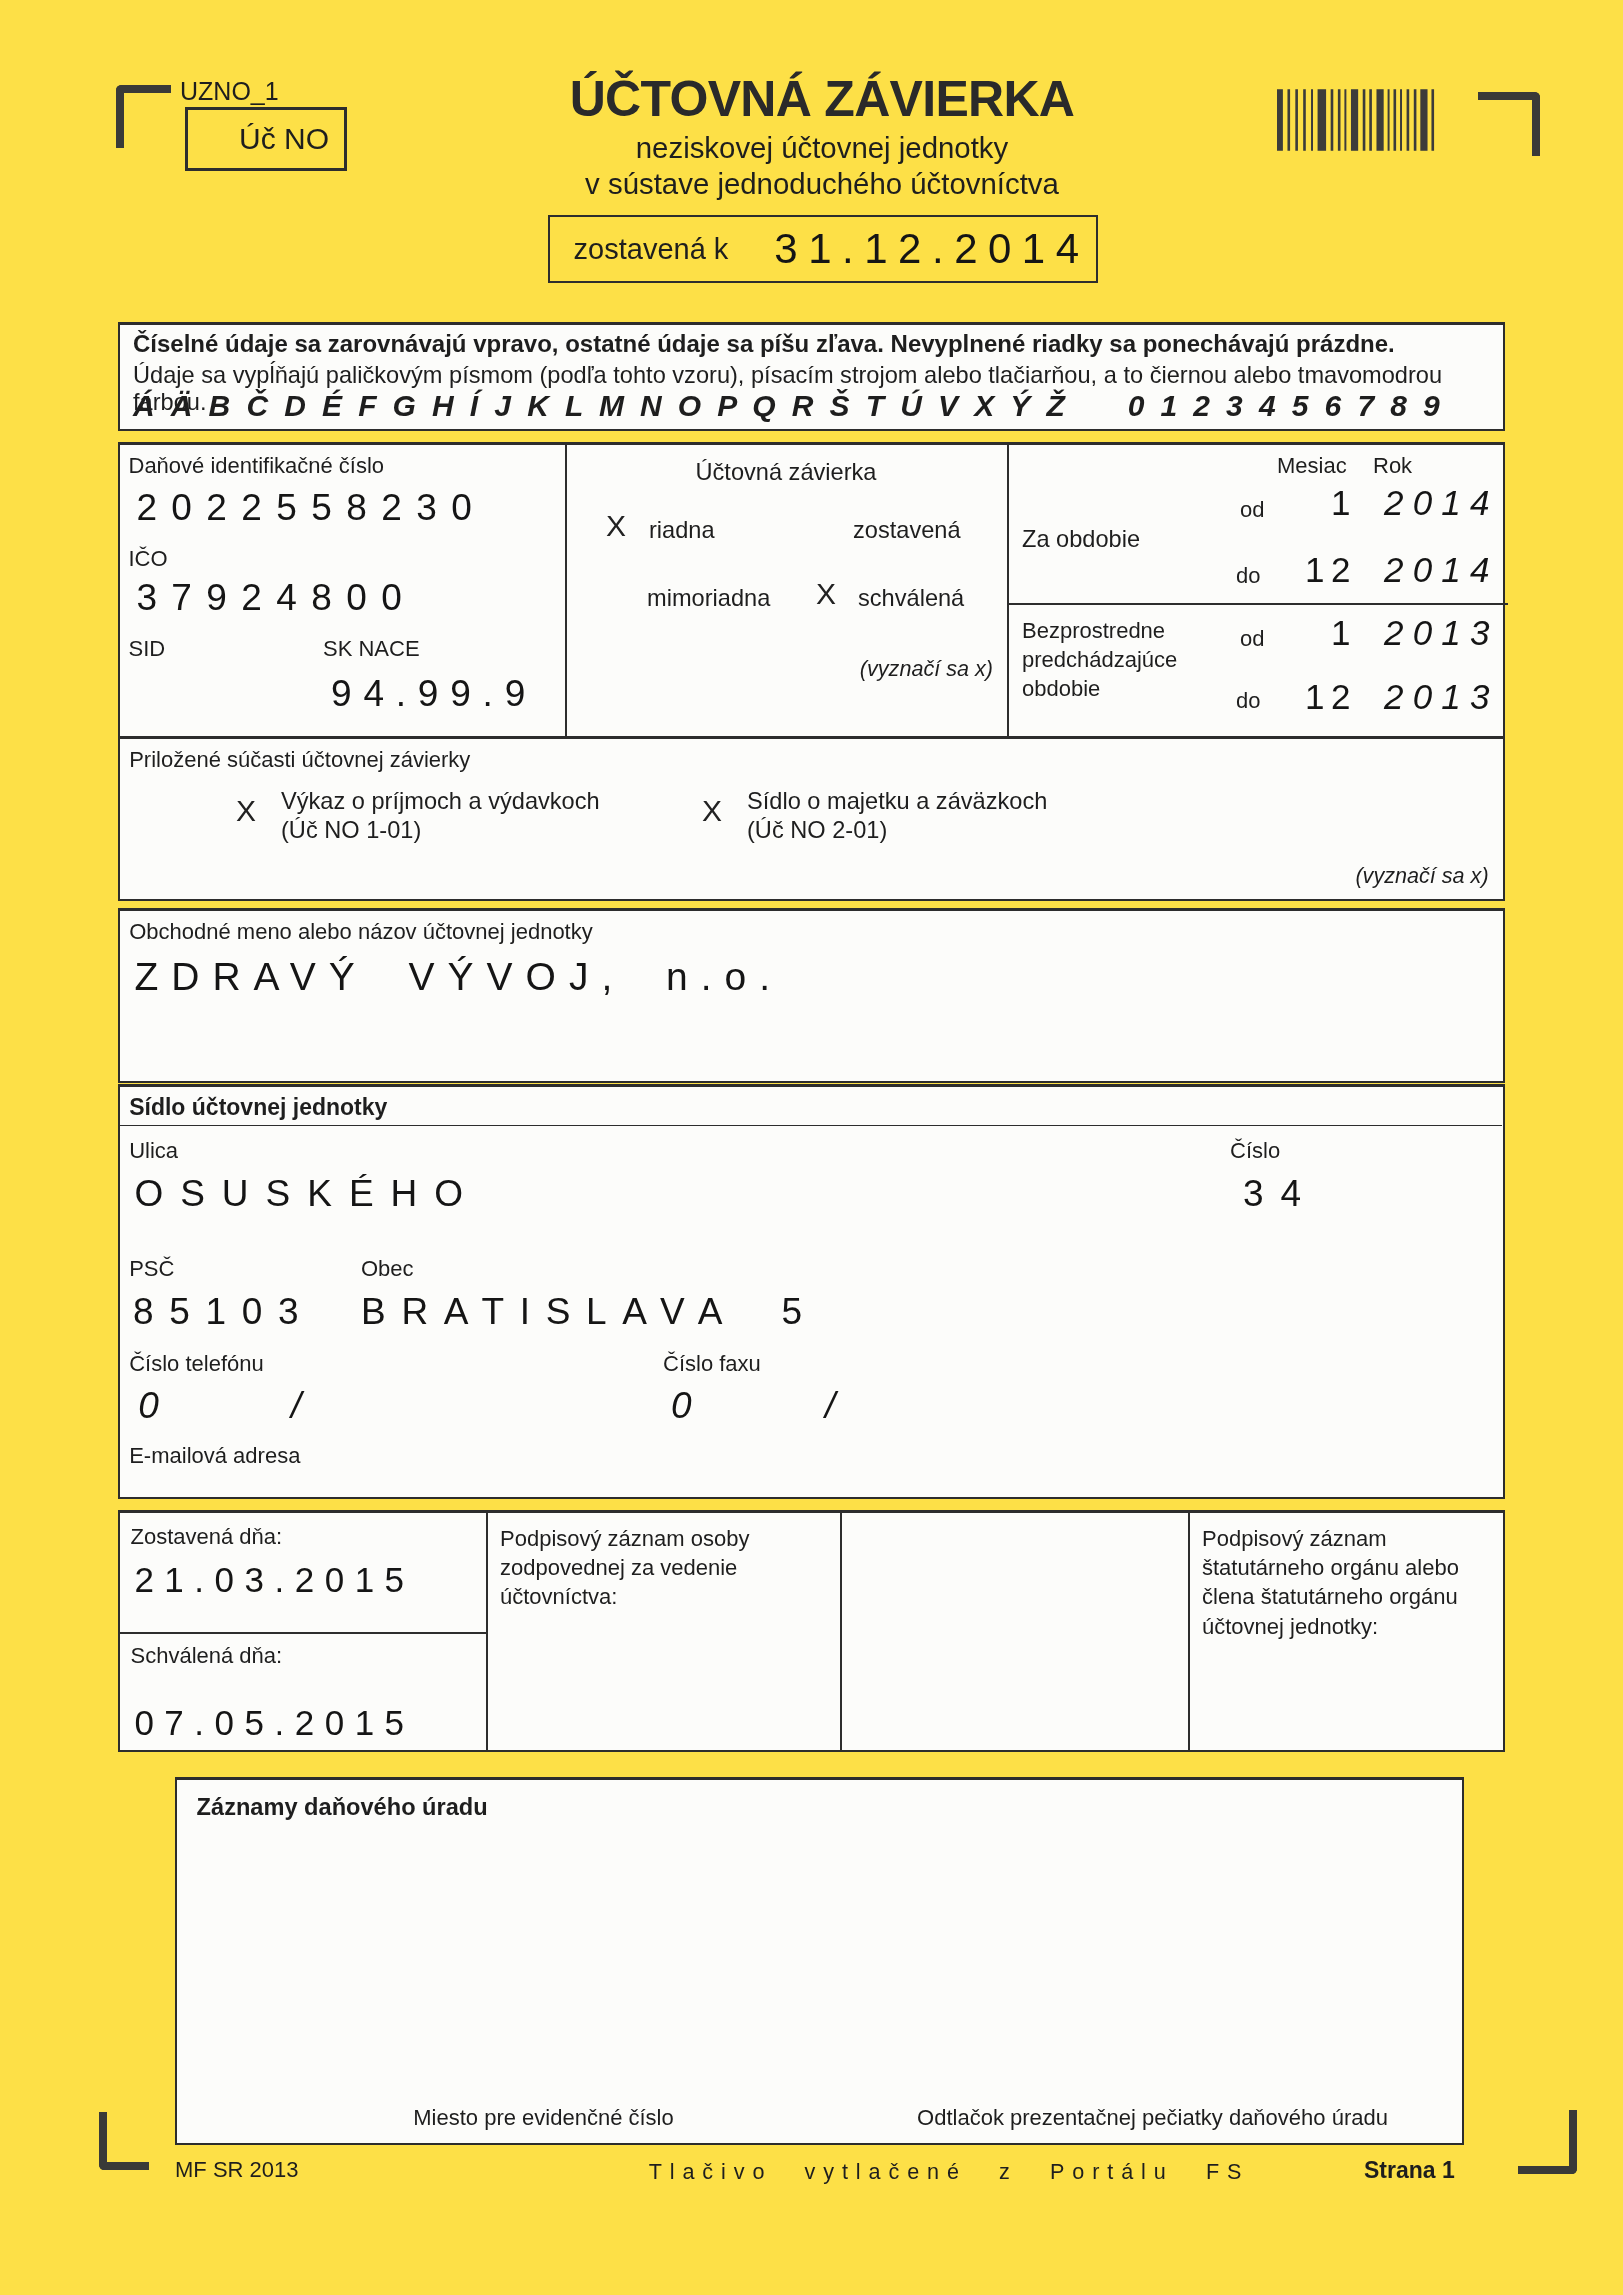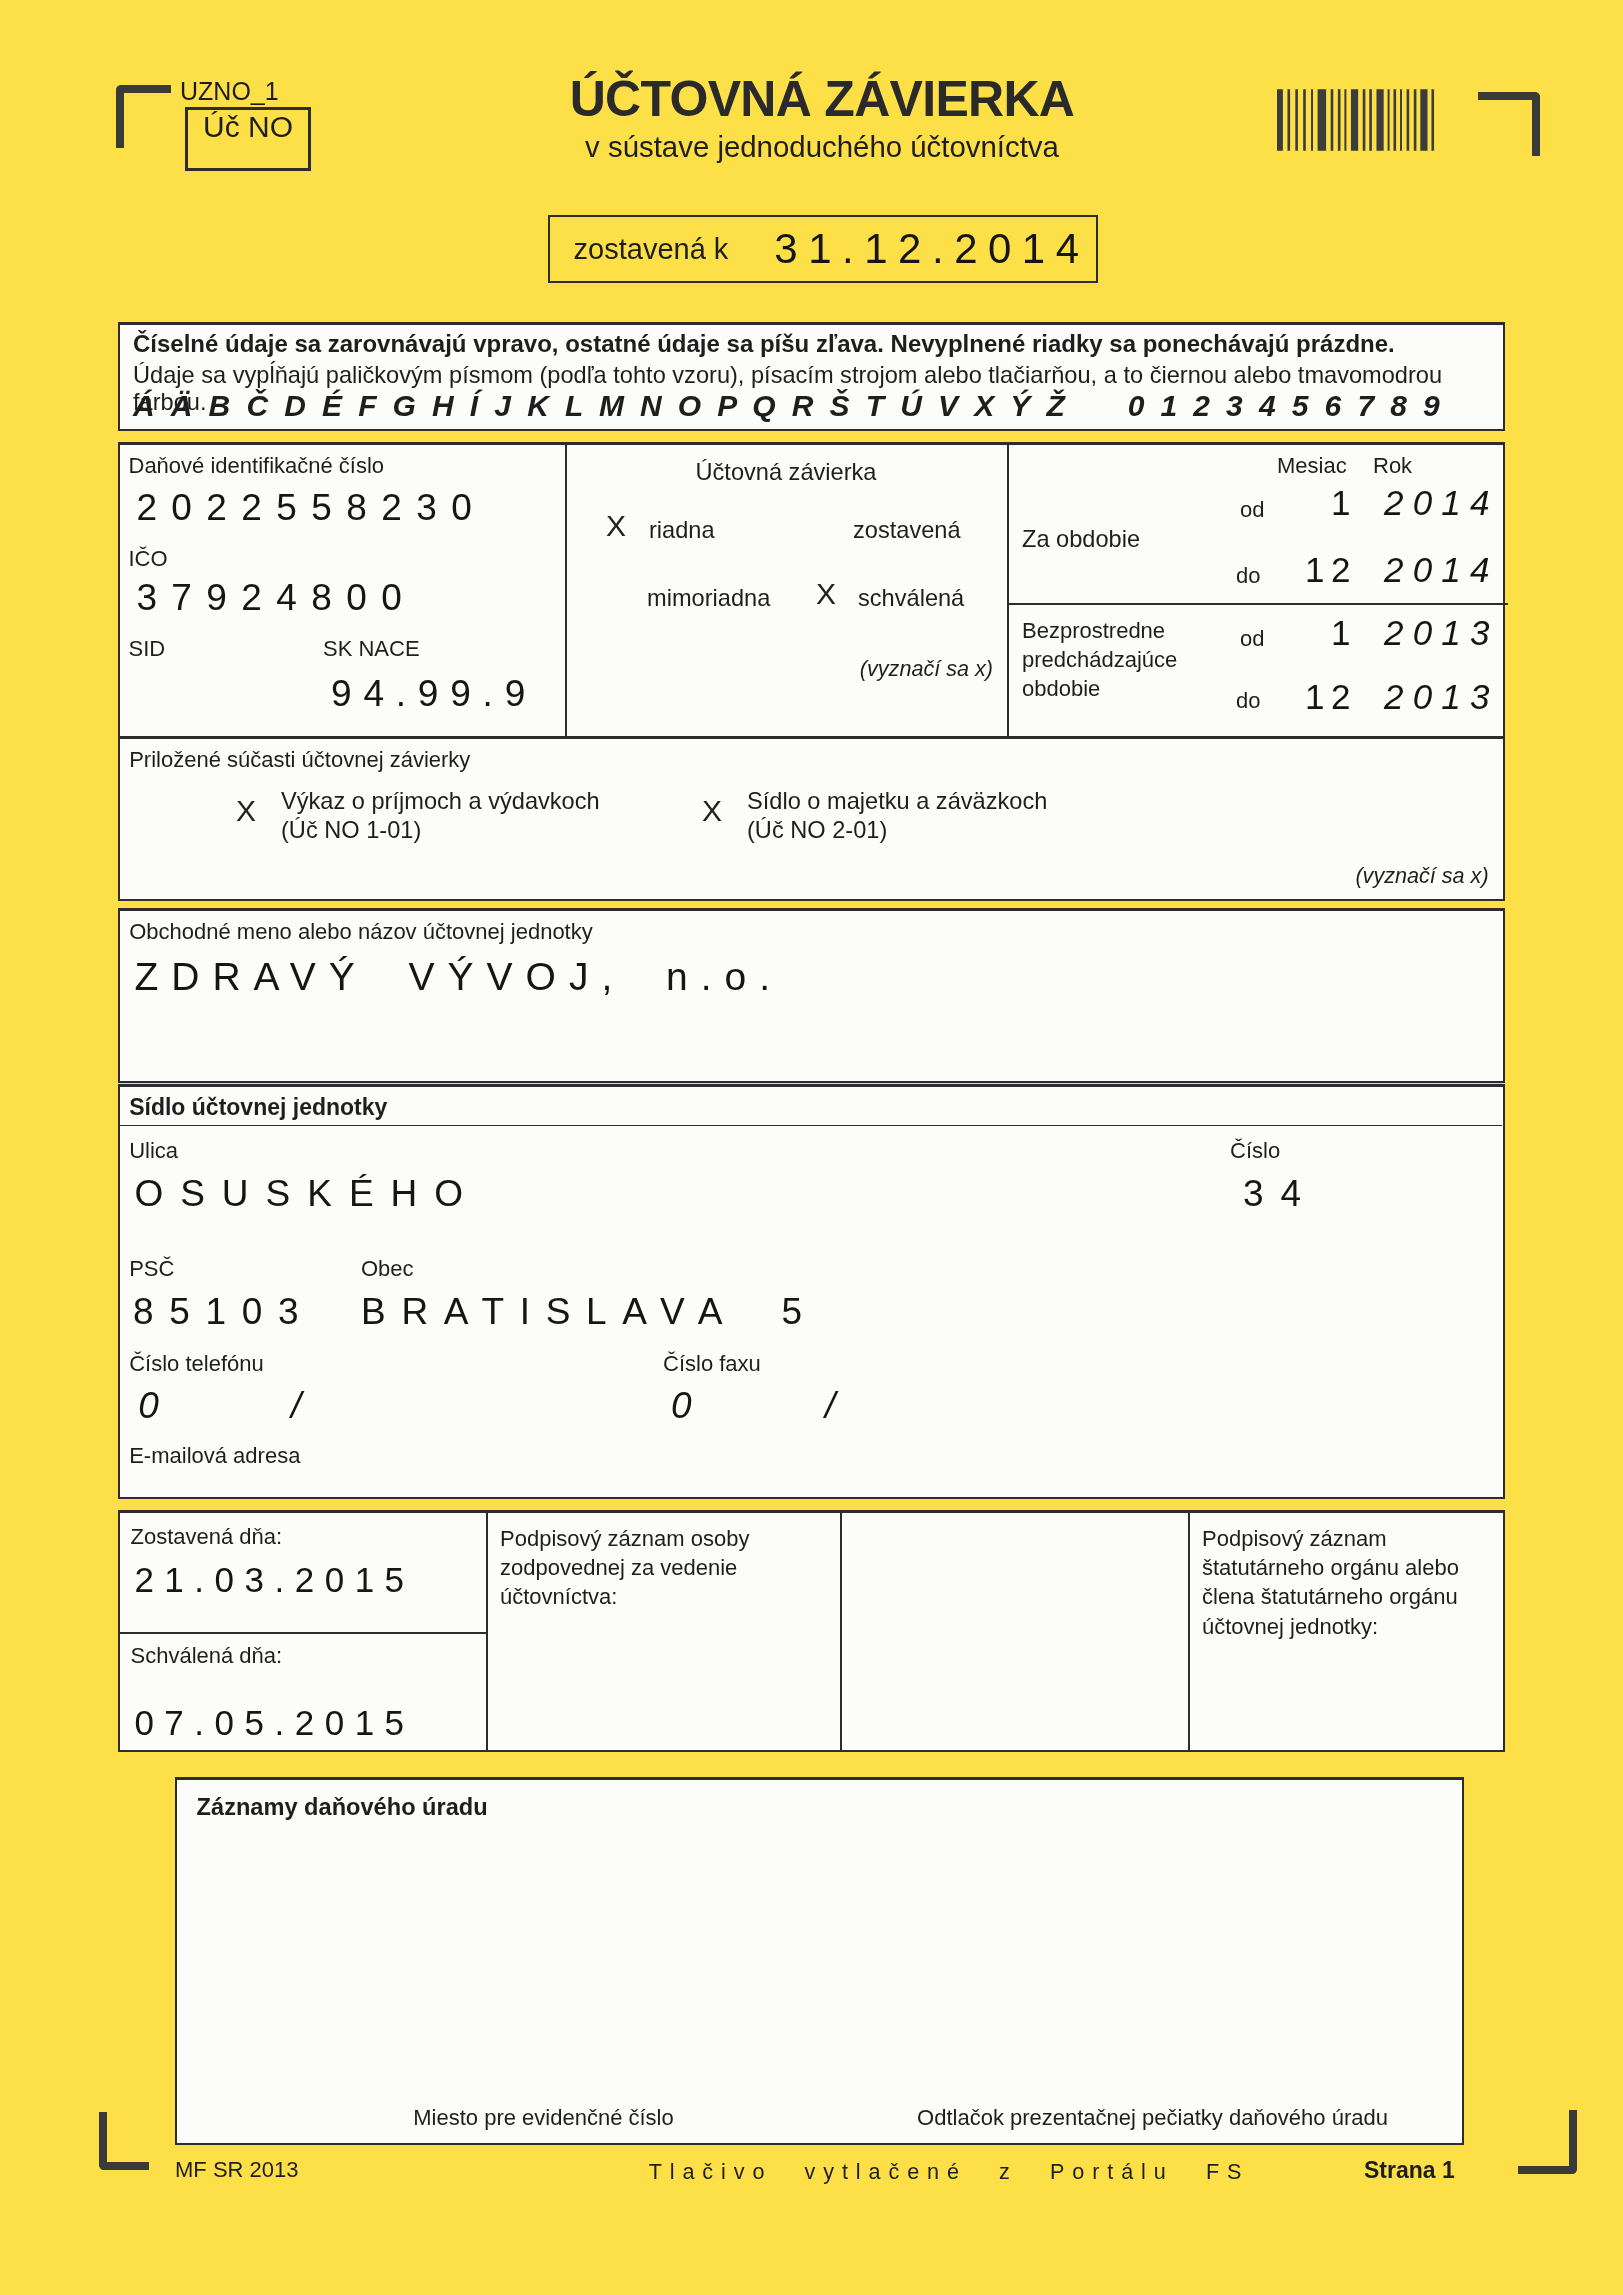--- a/index.html
+++ b/index.html
@@ -34,26 +34,27 @@
 
 <div class="page">
 
   <div class="crn" style="left:116px;top:85px;width:47px;height:55px;border-top-width:8.5px;border-left-width:8.5px;border-radius:5.2px 0 0 0;"></div>
   <div class="crn" style="left:1478px;top:92px;width:54px;height:56px;border-top-width:8.5px;border-right-width:8.5px;border-radius:0 5.2px 0 0;"></div>
   <div class="crn" style="left:99px;top:2112px;width:42px;height:50px;border-bottom-width:8.5px;border-left-width:8.5px;border-radius:0 0 0 5.2px;"></div>
   <div class="crn" style="left:1518px;top:2110px;width:51px;height:56px;border-bottom-width:8.5px;border-right-width:8.5px;border-radius:0 0 5.2px 0;"></div>
 
   <div class="abs" style="left:180px;top:77px;font-size:25px;">UZNO_1</div>
 
-  <div class="abs" style="left:185px;top:107px;width:120px;height:58px;border:3.3px solid #2d2d2d;display:flex;justify-content:center;">
+  <div class="abs" style="left:185px;top:107px;width:120px;height:58px;border:3.3px solid #2d2d2d;display:flex;align-items:center;justify-content:center;padding-left:36px;">
     <span style="font-size:30px;">Úč NO</span>
   </div>
 
   <div class="abs" style="left:495px;top:69px;width:654px;text-align:center;">
     <div style="font-size:50px;font-weight:bold;letter-spacing:-0.7px;line-height:60px;color:#2a2a2a;">ÚČTOVNÁ ZÁVIERKA</div>
+    <div style="font-size:29.4px;line-height:37px;">neziskovej účtovnej jednotky</div>
     <div style="font-size:29.4px;line-height:35px;">v sústave jednoduchého účtovníctva</div>
   </div>
 
   <svg class="abs" style="left:1277px;top:89px;" width="161" height="62" viewBox="0 0 246 94">
     <g fill="#3c3c3a">
       <rect x="0" y="0" width="9" height="94"></rect>
         <rect x="16" y="0" width="4" height="94"></rect>
       <rect x="28" y="0" width="4" height="94"></rect>
         <rect x="40" y="0" width="4" height="94"></rect>
       <rect x="52" y="0" width="3" height="94"></rect>

